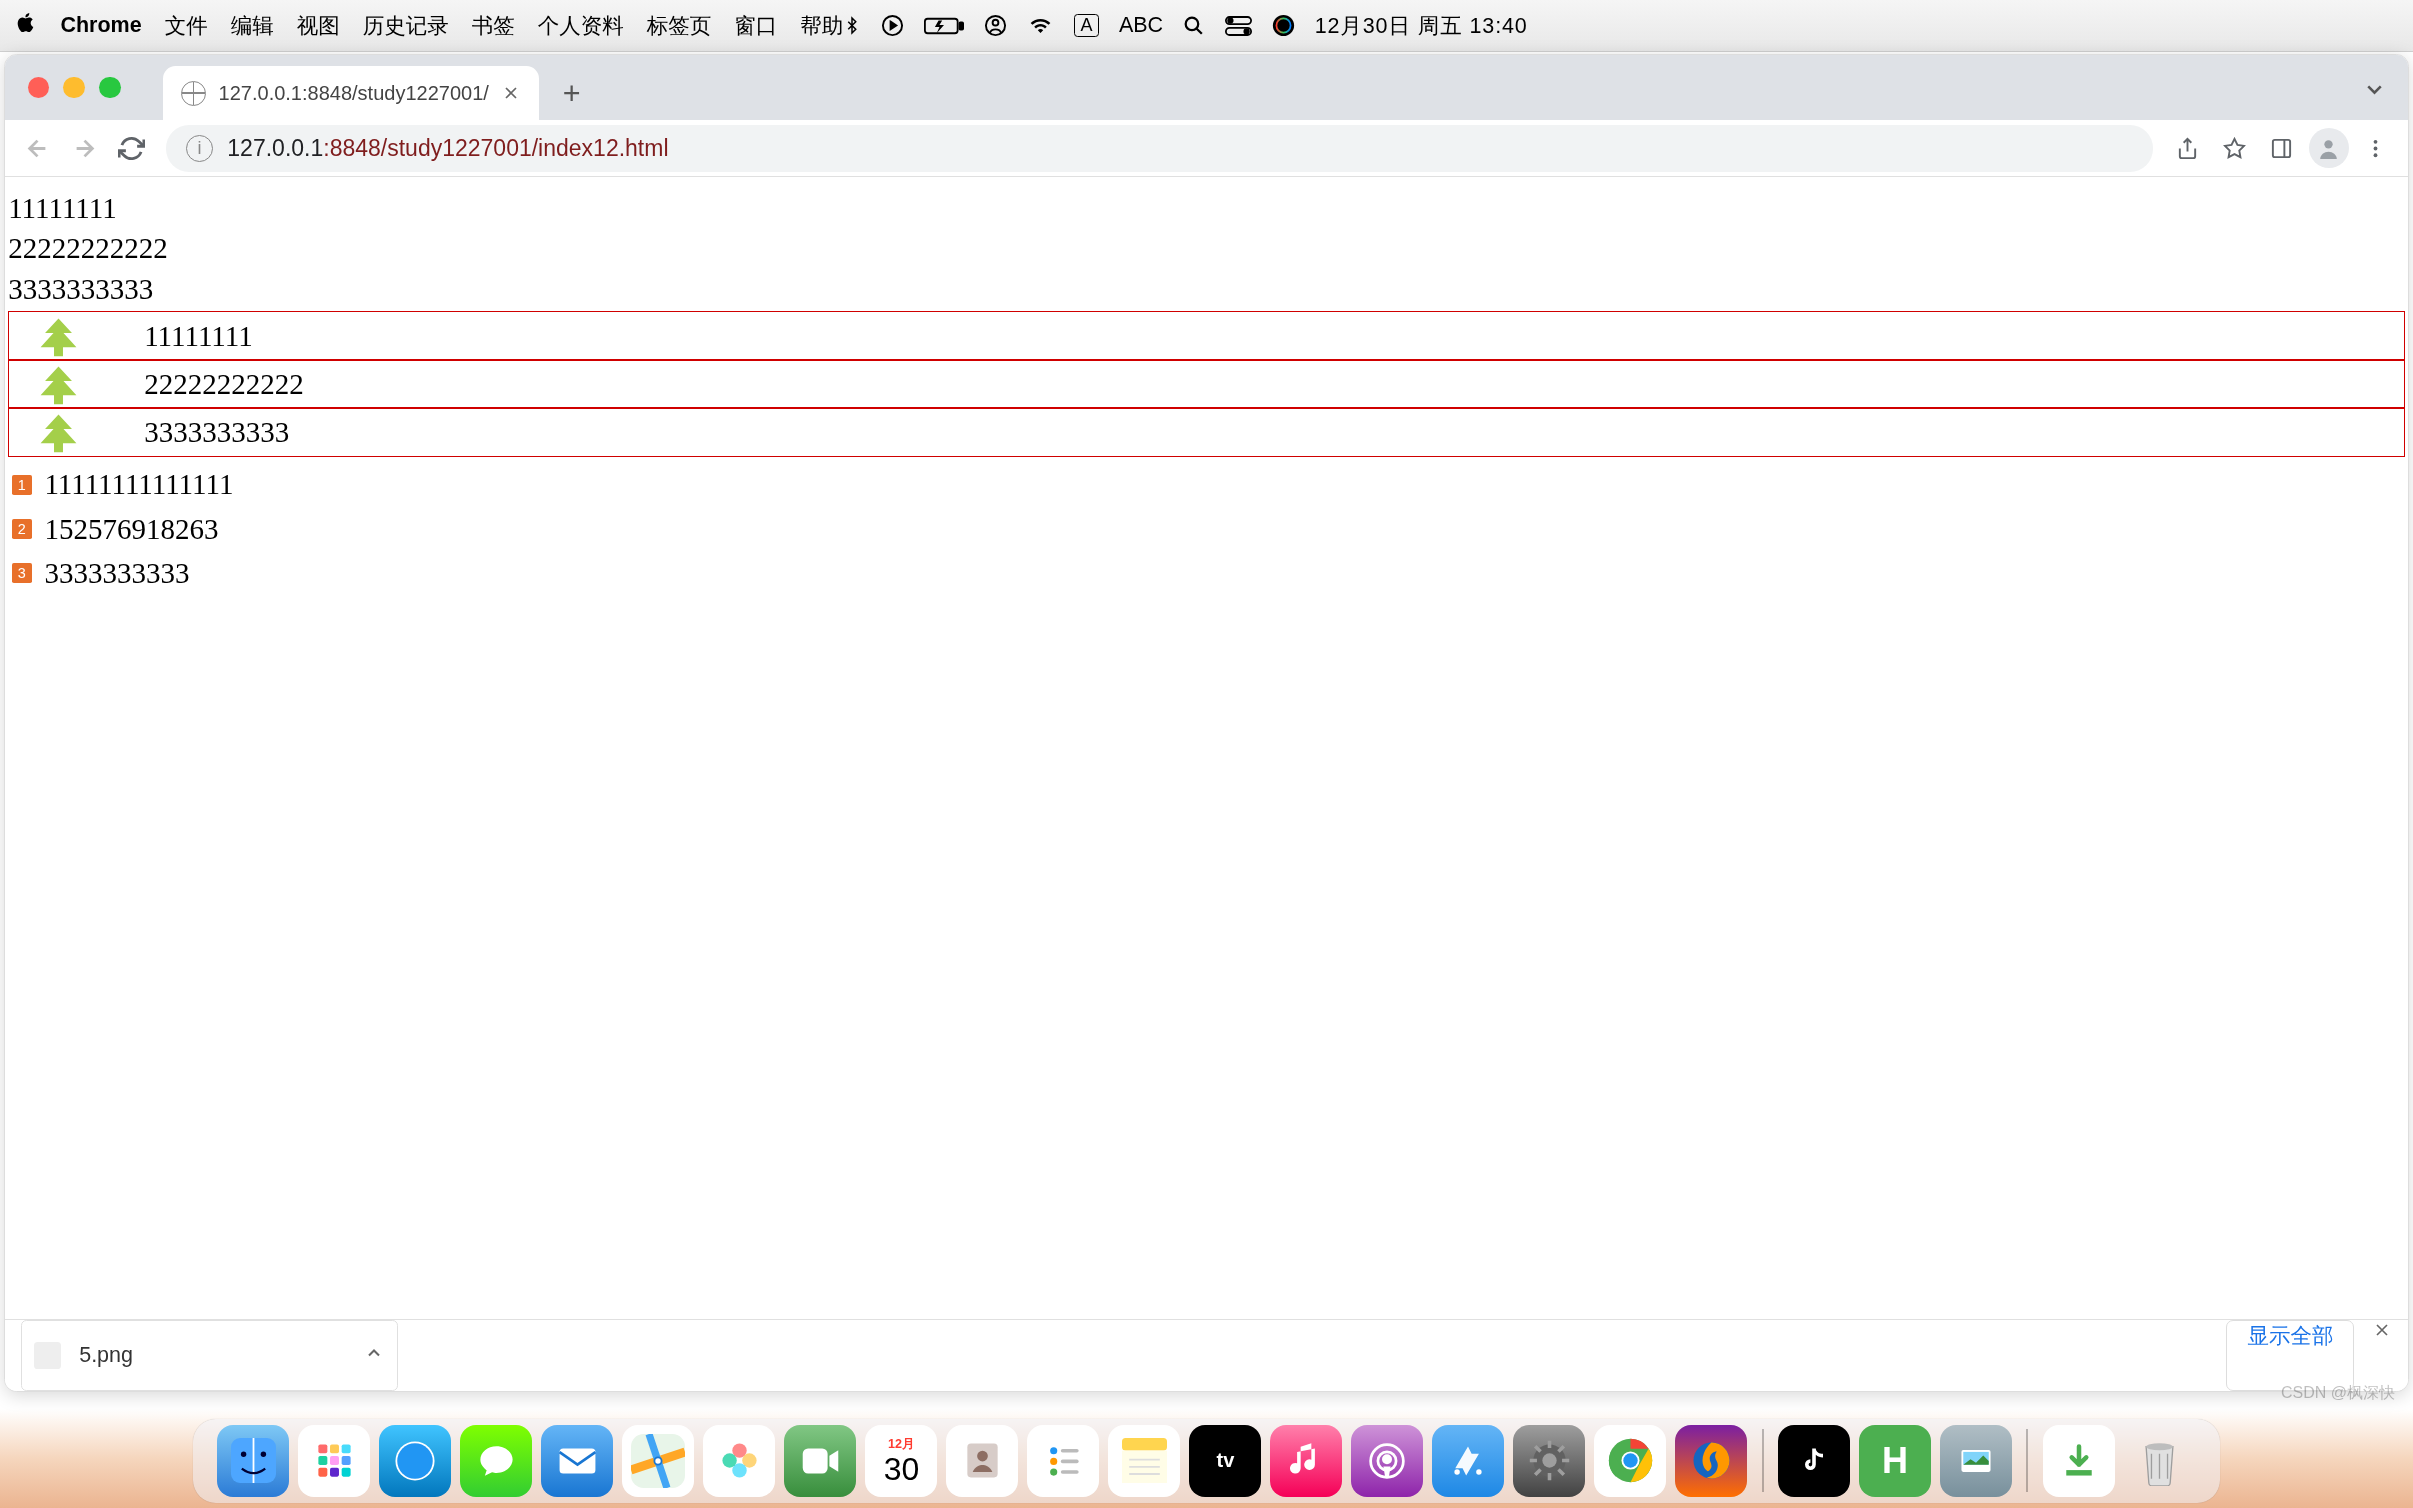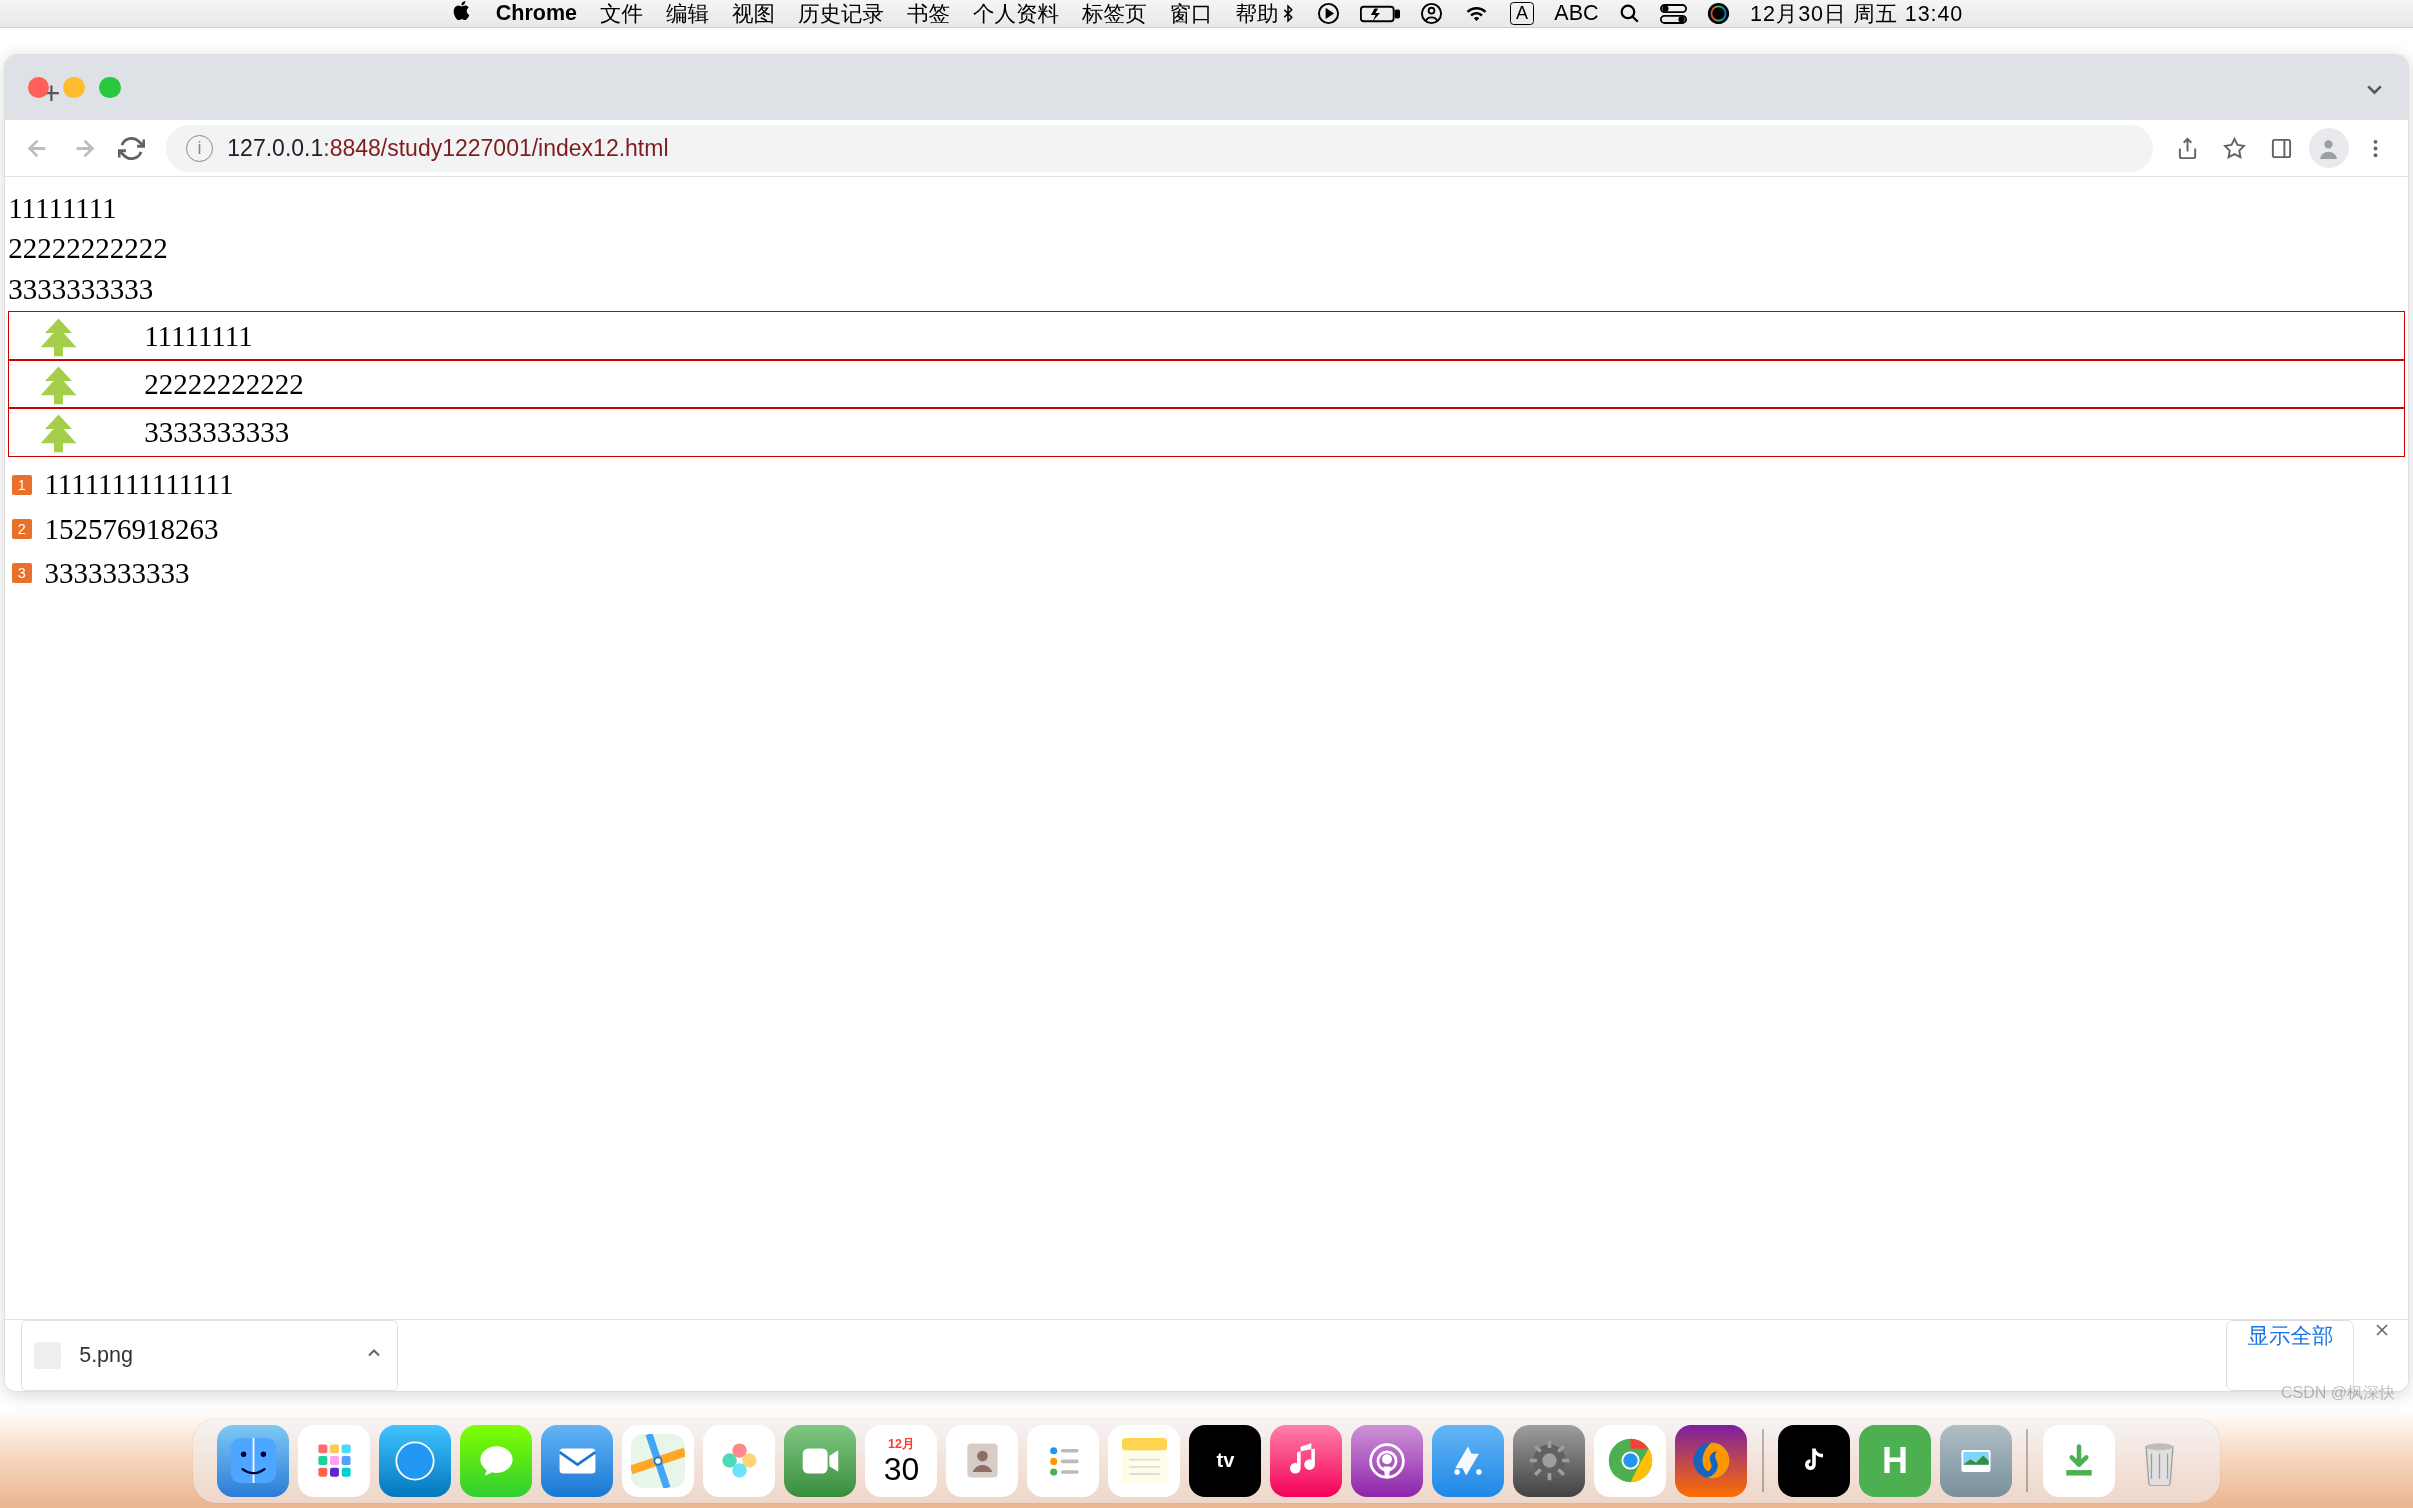--- a/index.html
+++ b/index.html
@@ -7,28 +7,28 @@
       font-family: -apple-system, BlinkMacSystemFont, "Segoe UI", Helvetica, Arial, sans-serif;
       width: 2413px;
       height: 1508px;
       background: #fff;
       position: relative;
       overflow: hidden;
     }
 
     
     .menubar {
-      height: 28px;
+      height: 52px;
       background: linear-gradient(to bottom, #f5f5f5, #e8e8e8);
       display: flex;
       align-items: center;
       font-size: 21.5px;
       color: #000;
       padding: 0 14.4px;
-      justify-content: center;
+      justify-content: flex-start;
       border-bottom: 0.9px solid #d0d0d0;
     }
     .menu-left { display: flex; align-items: center; gap: 23px; }
     .menu-left .apple { font-size: 25px; }
     .menu-left .appname { font-weight: 600; }
     .menu-right { display: flex; align-items: center; gap: 20px; }
     .menu-right .clock { font-weight: 400; letter-spacing: 0.9px; }
     .menu-right .input-box { border: 1.3px solid #000; border-radius: 3.6px; padding: 0 5.4px; font-size: 18px; }
     .menu-right svg { display: block; }
 
@@ -288,20 +288,29 @@
     <span class="clock">12月30日 周五  13:40</span>
   </div>
 </div>
 
 <div class="chrome">
   <div class="tabstrip">
     <div class="traffic-lights">
       <div class="tl red"></div>
       <div class="tl yellow"></div>
       <div class="tl green"></div>
+    </div>
+    <div class="tab">
+      <div class="globe"></div>
+      <span>127.0.0.1:8848/study1227001/</span>
+      <span class="close">
+        <svg width="20" height="20" viewBox="0 0 24 24" stroke="#666" stroke-width="2">
+            <path d="M6 6l12 12M18 6L6 18"></path>
+          </svg>
+      </span>
     </div>
     <div class="newtab">+</div>
     <div class="alltabs">
       <svg width="25" height="25" viewBox="0 0 24 24" fill="none" stroke="#555" stroke-width="2.5">
           <path d="M6 9l6 6 6-6"></path>
         </svg>
     </div>
   </div>
 
   <div class="toolbar">

